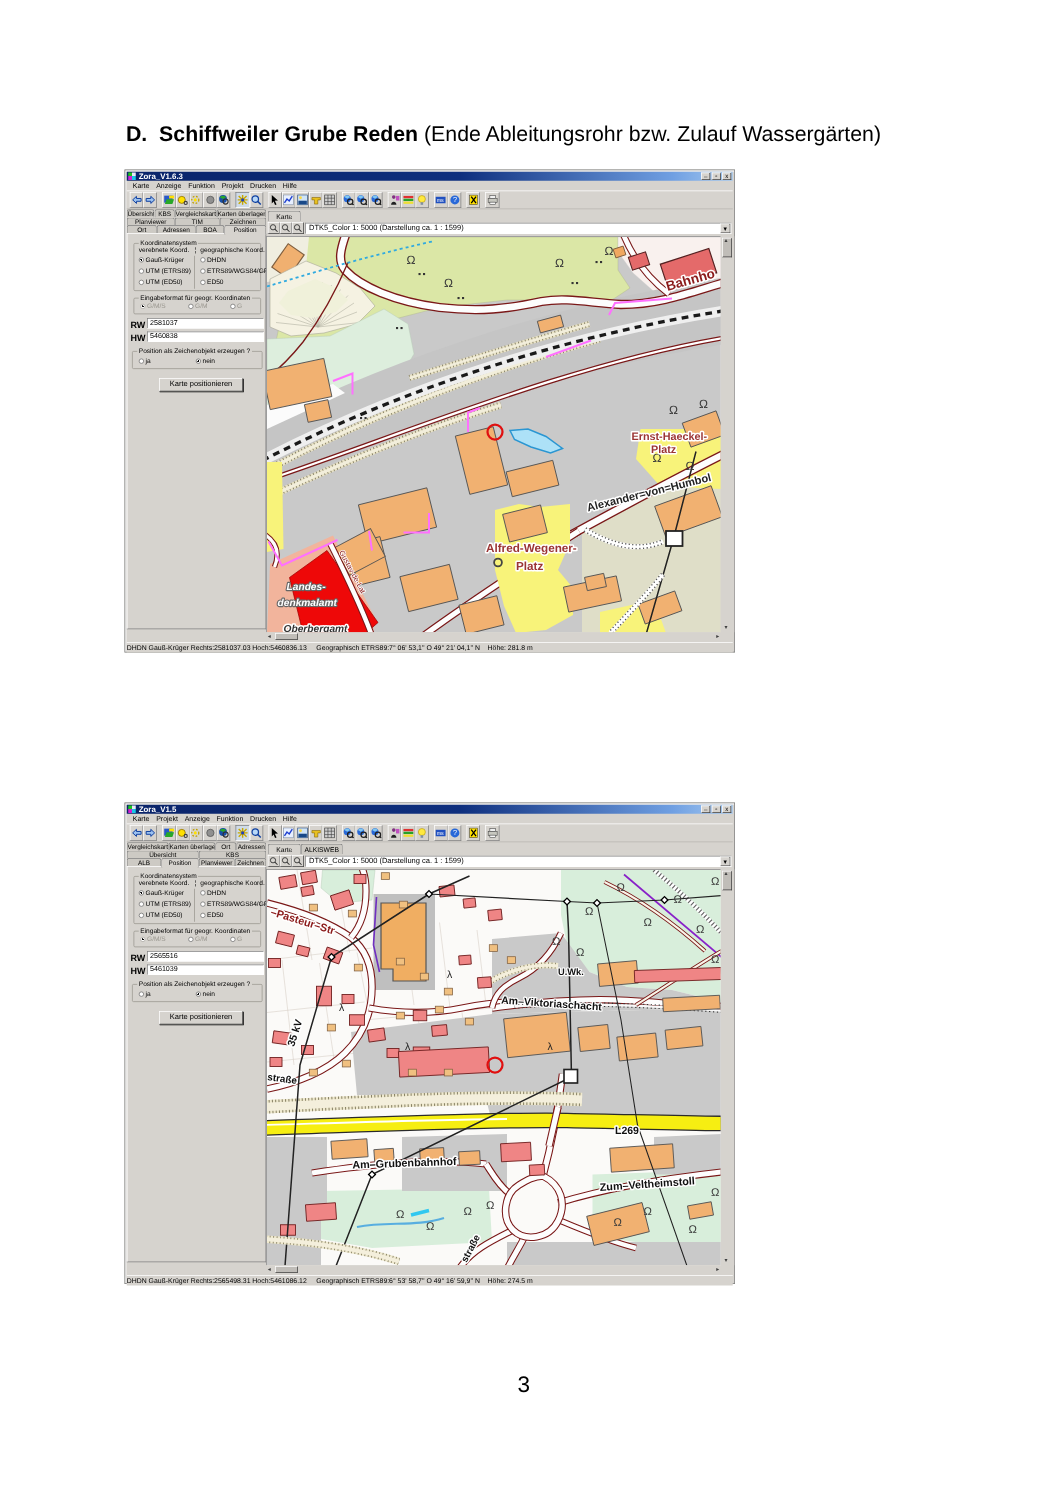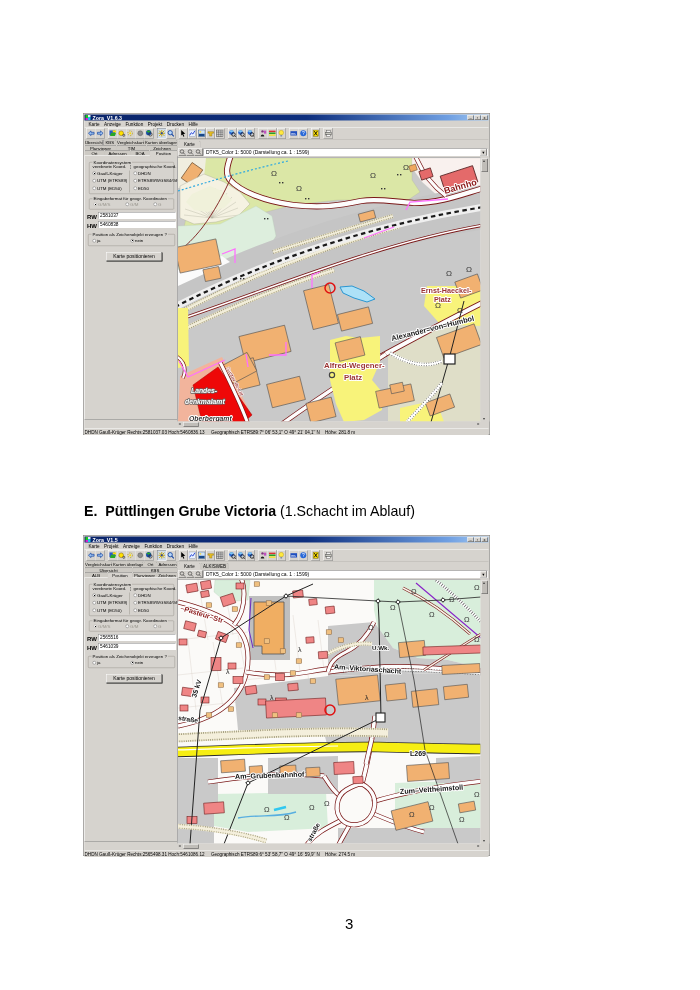--- a/index.html
+++ b/index.html
@@ -35,21 +35,21 @@
 .combo .da { position:absolute; right:0; top:0; width:14px; height:100%; background:#d6d3ce; border:1px solid; border-color:#fff #404040 #404040 #fff; font-size:9px; text-align:center; line-height:12px; }
 .sbar { position:absolute; background:#d6d3ce; }
 .sthumb { position:absolute; background:#c0bdb8; border:1px solid; border-color:#fff #404040 #404040 #fff; }
 .sarr { position:absolute; font-size:8px; color:#404040; line-height:8px; }
 .statusbar { position:absolute; left:2px; right:2px; height:14px; background:#d6d3ce; border-top:1px solid #fff; font-size:9.2px; line-height:14px; white-space:nowrap; overflow:hidden; color:#000; }
 .mapwrap { position:absolute; background:#fff; overflow:hidden; border-top:1px solid #808080; border-left:1px solid #808080; }
 .mapwrap svg { display:block; }
 </style></head>
 <body>
 <div id="page">
-<div class="heading" style="top:503px;"><b>E.&nbsp; Püttlingen Grube Victoria</b> (1.Schacht im Ablauf)</div>
+<div class="heading" style="top:82px;"><b>D.&nbsp; Schiffweiler Grube Reden</b> (Ende Ableitungsrohr bzw. Zulauf Wassergärten)</div>
 <div class="heading" style="top:915px; left:345px; font-size:15px;">3</div>
 
 <div class="win" style="top:113px; height:322px;">
       <div class="winscale" style="height:644px;">
   <div class="tbar">
           <div class="ticon"></div>
           <span class="ttl">Zora_V1.6.3</span>
     <div class="wbtns">
             <div class="wbtn"><span style="position:relative;top:-2px;">_</span></div>
             <div class="wbtn">▫</div>

